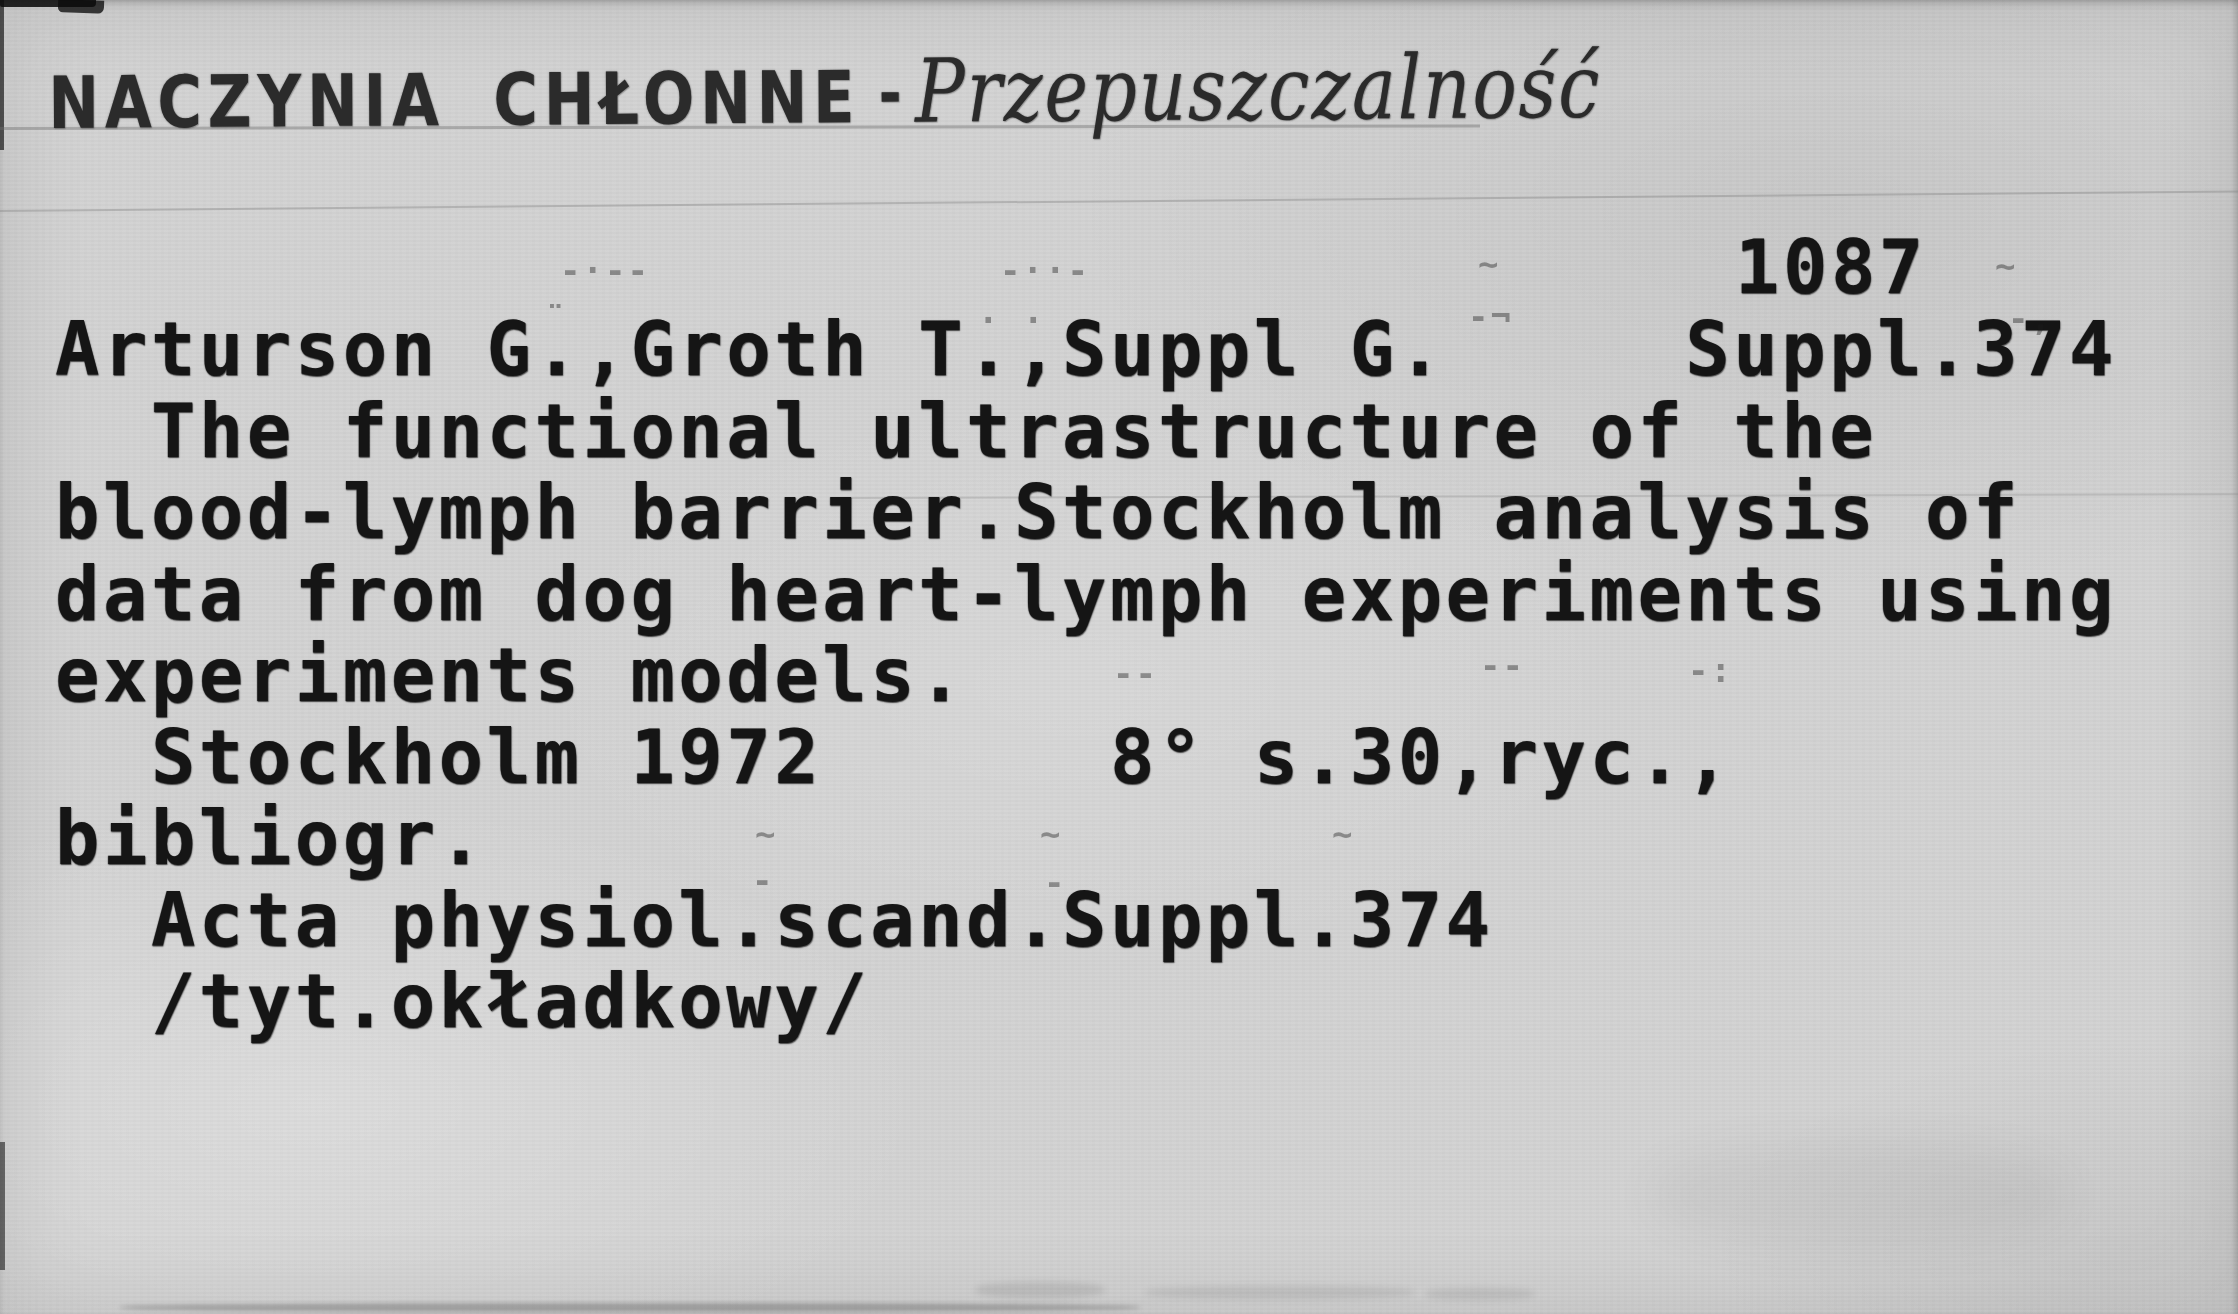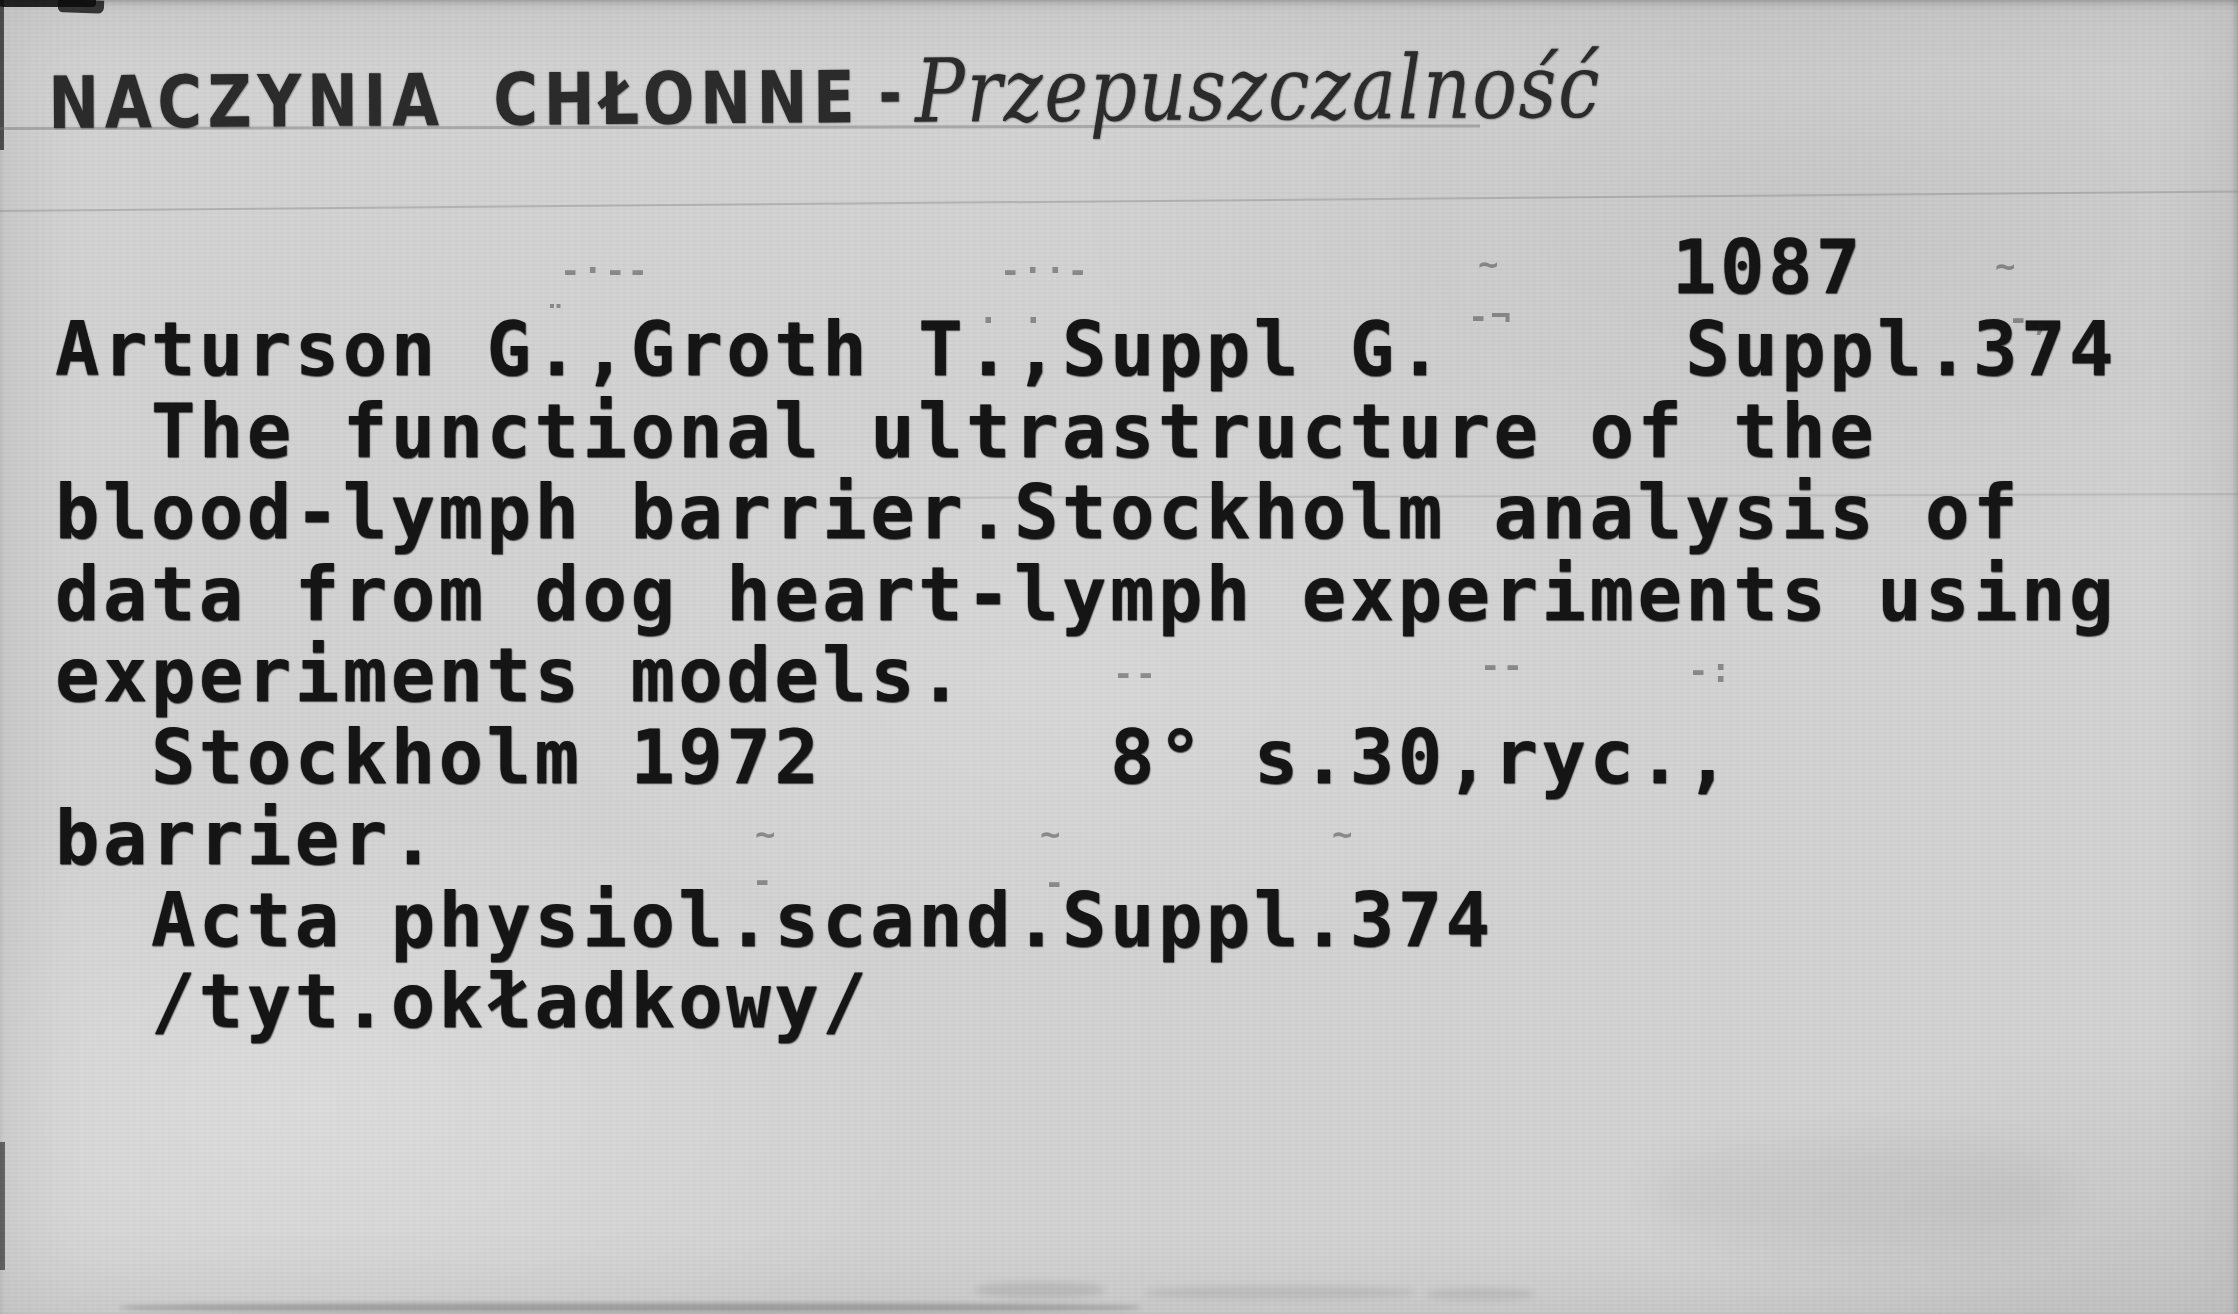--- a/index.html
+++ b/index.html
@@ -23,21 +23,21 @@
     text-shadow:0 0 2px rgba(40,40,40,.55), 1px 1px 1px rgba(40,40,40,.25);}
   .subject{font:700 72px "DejaVu Sans", sans-serif;letter-spacing:7px;word-spacing:26px;}
   .sep{font:700 66px "DejaVu Sans", sans-serif;margin:0 16px 0 22px;vertical-align:6px;}
   .descriptor{font:italic 500 88px "DejaVu Serif", serif;letter-spacing:2px;}
   
   .mono{
     position:absolute;left:55px;white-space:pre;line-height:1;
     font:700 74px "DejaVu Sans Mono", monospace;letter-spacing:3.4px;color:#151515;
     text-shadow:.6px .6px 1.3px rgba(15,15,15,.60), -0.5px 0 .9px rgba(15,15,15,.30), 0 1px 1px rgba(15,15,15,.25);
   }
-  .catnum{top:224px;left:1672px;}
+  .catnum{top:224px;left:1735px;}
   .tline{top:calc(306px + var(--i) * 81.5px);}
   
   .rule{position:absolute;height:3px;background:rgba(110,110,110,.42);transform-origin:left center;pointer-events:none;}
   .r1{left:0;top:127px;width:1480px;transform:rotate(-.1deg);}
   .r2{left:0;top:210px;width:2238px;height:2px;background:rgba(125,125,125,.38);transform:rotate(-.5deg);}
   .r3{left:830px;top:497px;width:1408px;height:2px;background:rgba(130,130,130,.28);transform:rotate(-.15deg);}
   
   .edge{position:absolute;background:#0c0c0c;pointer-events:none;}
   .e-top1{left:0;top:0;width:96px;height:7px;opacity:.88;border-radius:0 0 4px 2px;}
   .e-top2{left:58px;top:0;width:46px;height:13px;opacity:.78;border-radius:0 0 6px 5px;transform:rotate(2deg);}
@@ -68,21 +68,21 @@
 
 <div class="mono catnum">1087</div>
 
 <div>
   <div class="mono tline" style="--i:0">Arturson G.,Groth T.,Suppl G.     Suppl.374</div>
   <div class="mono tline" style="--i:1">  The functional ultrastructure of the</div>
   <div class="mono tline" style="--i:2">blood-lymph barrier.Stockholm analysis of</div>
   <div class="mono tline" style="--i:3">data from dog heart-lymph experiments using</div>
   <div class="mono tline" style="--i:4">experiments models.</div>
   <div class="mono tline" style="--i:5">  Stockholm 1972      8° s.30,ryc.,</div>
-  <div class="mono tline" style="--i:6">barrier.</div>
+  <div class="mono tline" style="--i:6">bibliogr.</div>
   <div class="mono tline" style="--i:7">  Acta physiol.scand.Suppl.374</div>
   <div class="mono tline" style="--i:8">  /tyt.okładkowy/</div>
 </div>
 
 <div id="artifacts">
     <span class="ghost" style="left: 560px; top: 250px;">-·--</span>
     <span class="ghost" style="left: 1000px; top: 250px;">-··-</span>
     <span class="ghost" style="left: 1478px; top: 244px;">~</span>
     <span class="ghost" style="left: 545px; top: 298px;">¨</span>
     <span class="ghost" style="left: 978px; top: 300px;">· ·</span>

